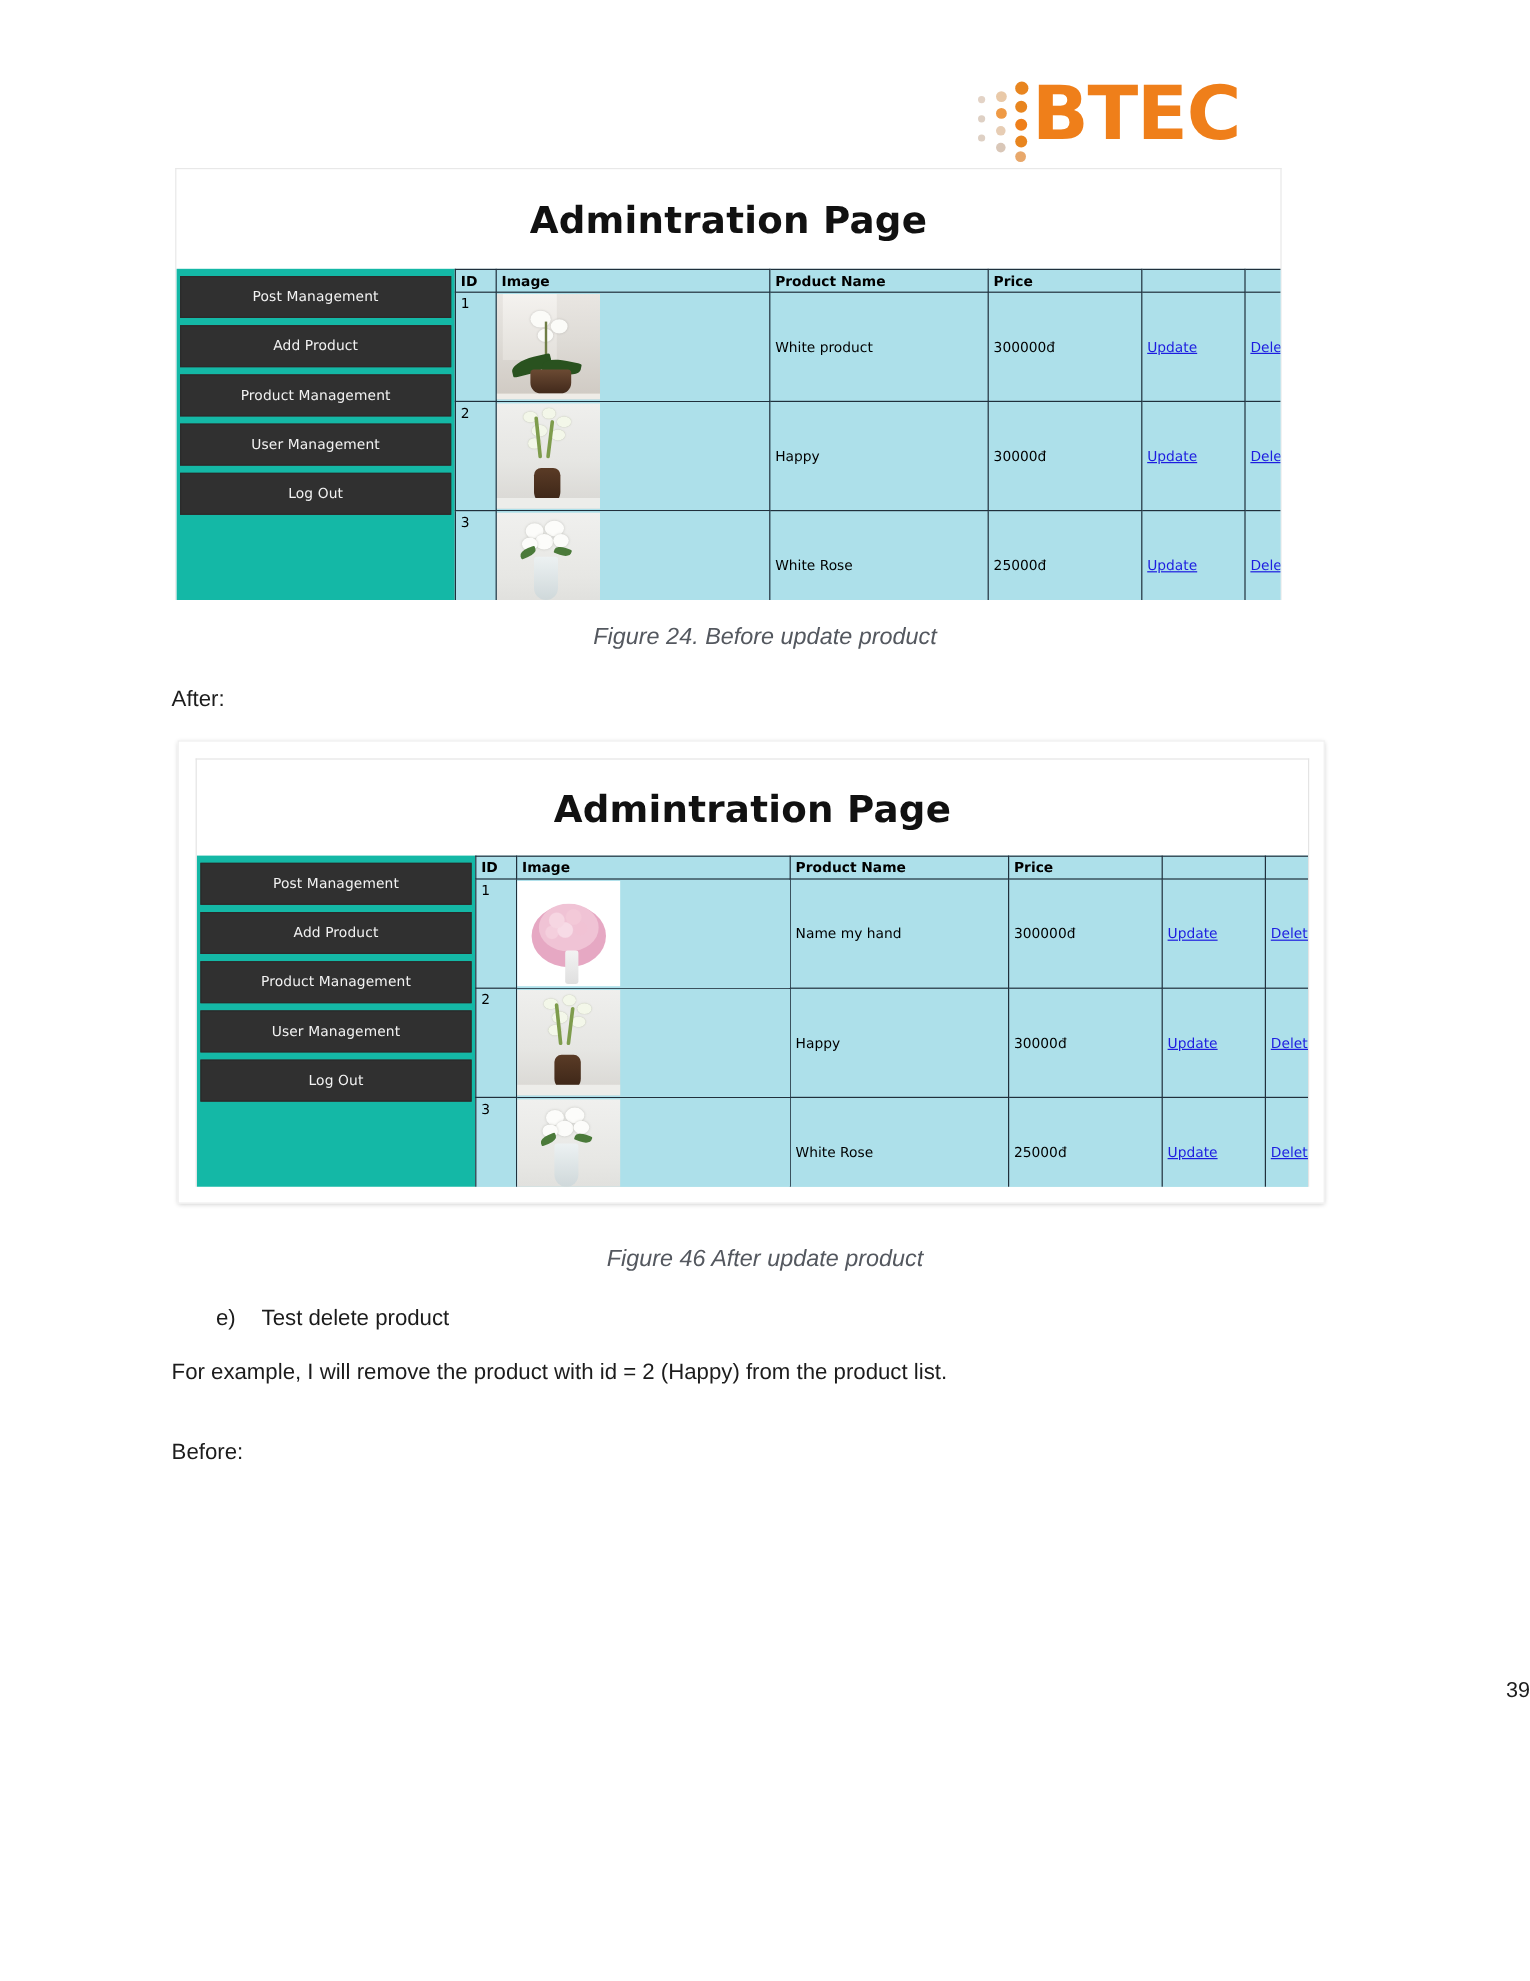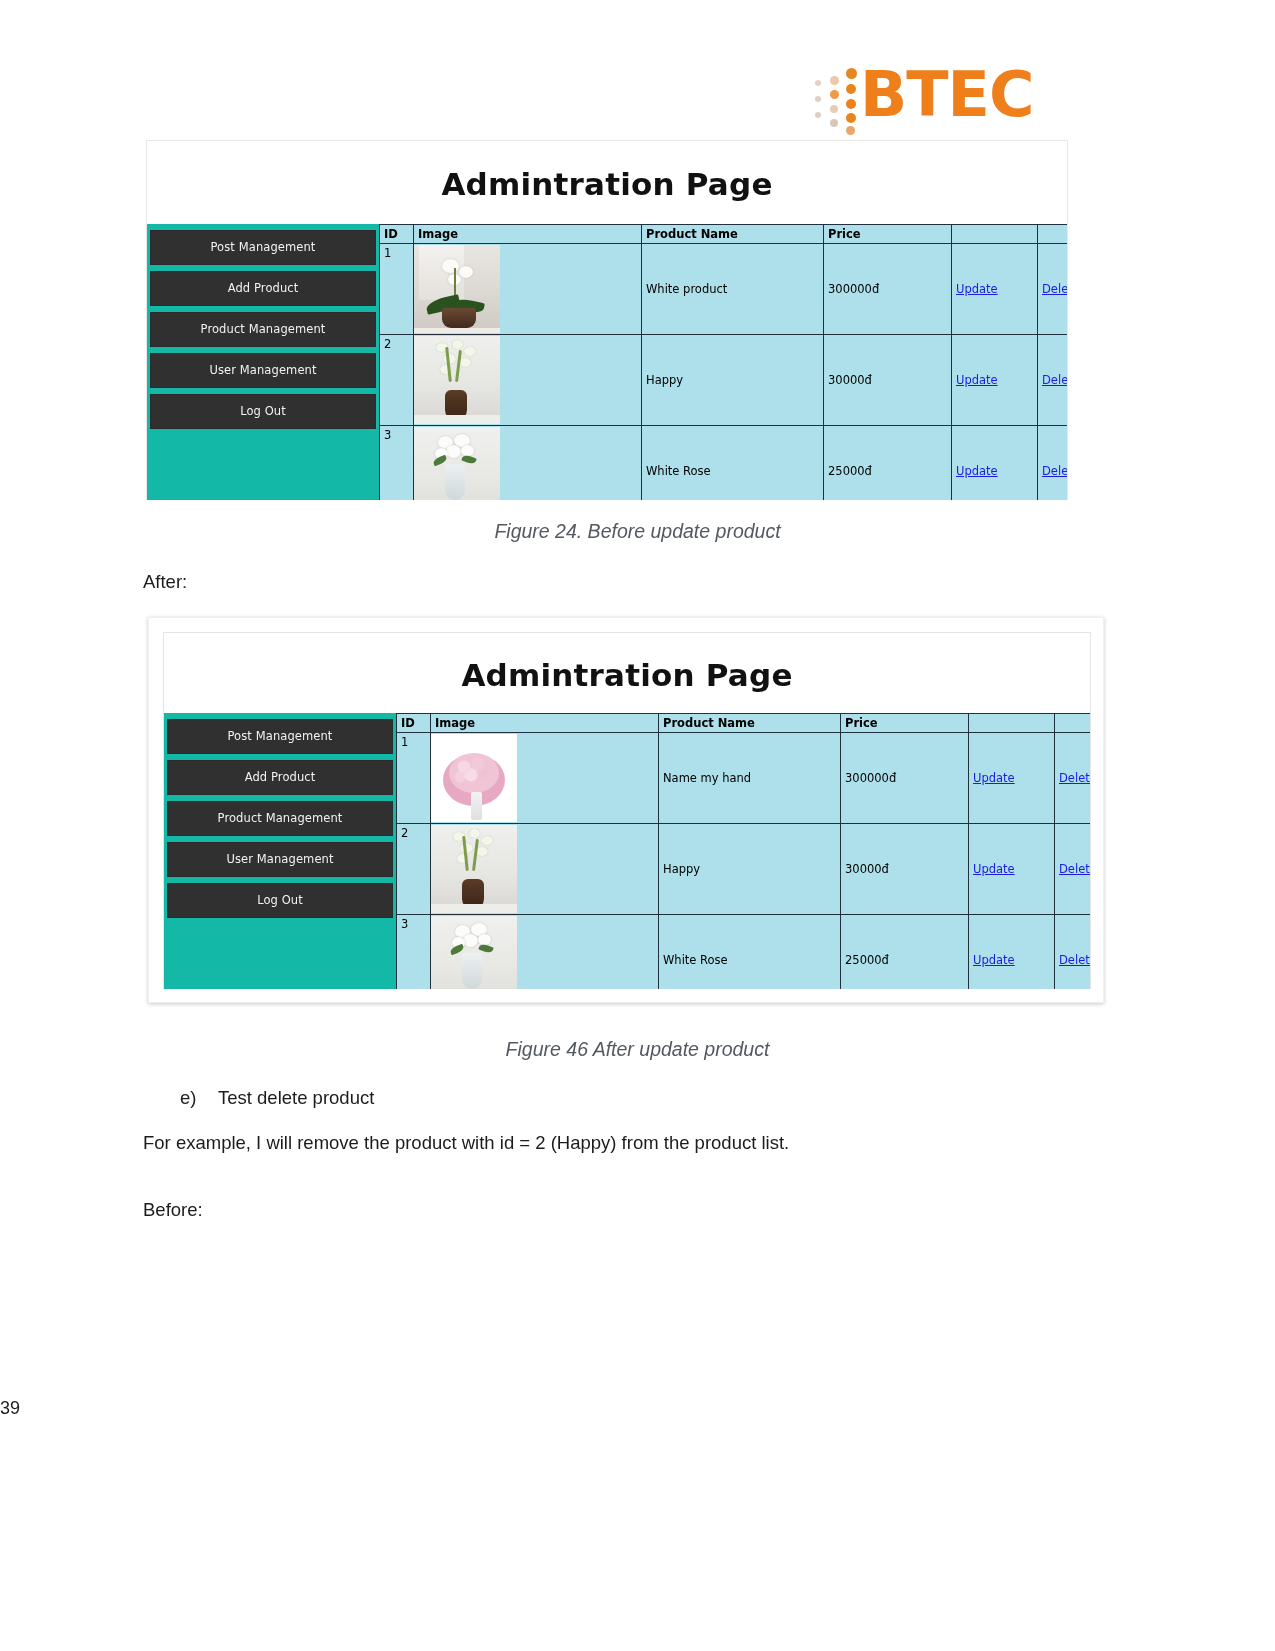--- a/index.html
+++ b/index.html
@@ -239,21 +239,21 @@
   }
   .p-after  { left: 143px; top: 571px; }
   .p-list   { left: 180px; top: 1087px; }
   .p-list .marker { display:inline-block; width: 38px; }
   .p-forex  { left: 143px; top: 1132px; }
   .p-before { left: 143px; top: 1175px; margin-top: 24px; }
 
   .page-num {
     position: absolute;
     top: 1398px; left: 0; width: 100%;
-    text-align: left;
+    text-align: right;
     font-family: "Liberation Sans", sans-serif;
     font-size: 18px;
     color: #1c1c1c;
   }
 </style>
 </head>
 <body>
 
 <div class="logo">
   <div class="logo-dots">

